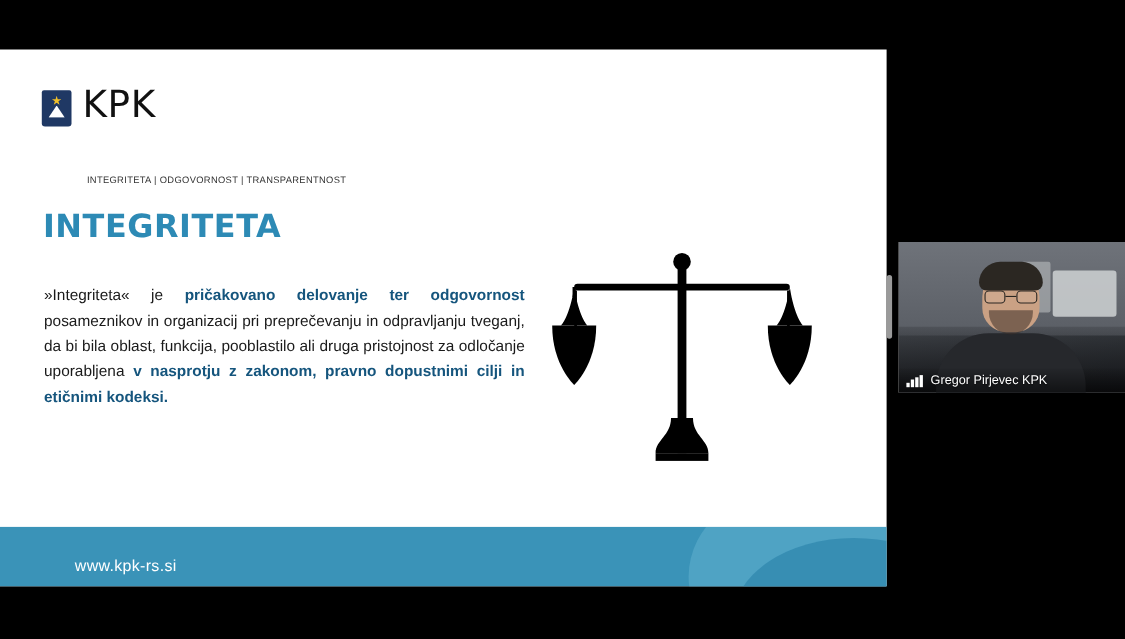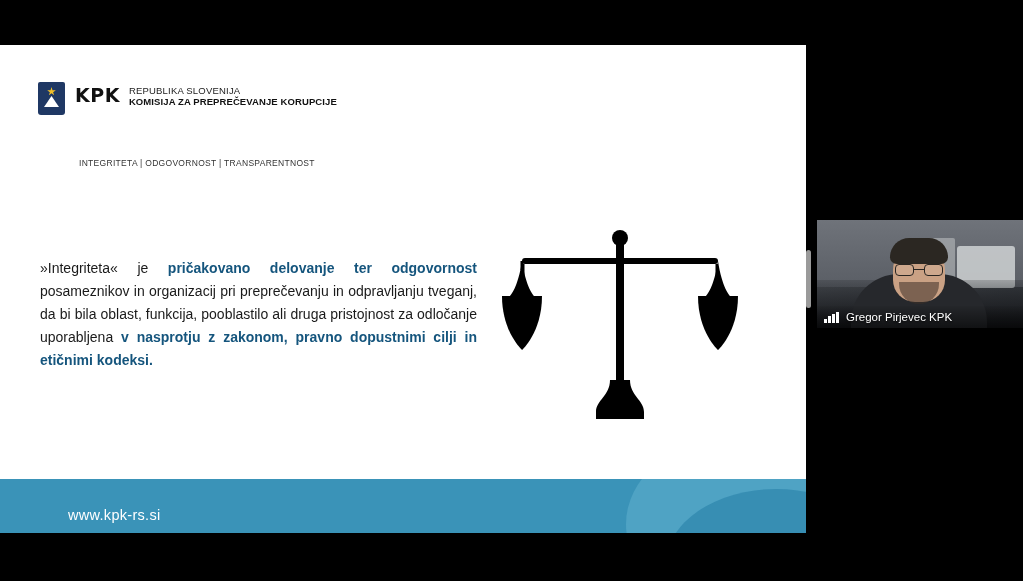--- a/index.html
+++ b/index.html
@@ -76,22 +76,22 @@
     background: #f2c029;
     clip-path: polygon(50% 0%, 61% 35%, 98% 35%, 68% 57%, 79% 91%, 50% 70%, 21% 91%, 32% 57%, 2% 35%, 39% 35%);
   }
   .logo-text {
     margin-left: 10px;
     display: flex;
     align-items: flex-start;
   }
   .kpk {
     font-family: "DejaVu Sans", sans-serif;
-    font-weight: bold;
-    font-size: 19px;
+    font-weight: normal;
+    font-size: 34px;
     line-height: 27px;
     color: #111111;
     letter-spacing: 0.5px;
   }
   .kpk-right {
     margin-left: 9px;
     padding-top: 3px;
   }
   .kpk-right .l1 {
     font-size: 9.5px;
@@ -202,21 +202,21 @@
     background: #9a9a9a;
     border-radius: 3px;
   }
 
   
   .video-tile {
     position: absolute;
     left: 817px;
     top: 220px;
     width: 206px;
-    height: 108px;
+    height: 137px;
     background: #e5e5e5;
     overflow: hidden;
   }
   .vt-bg {
     position: absolute;
     inset: 0;
     background: linear-gradient(160deg, #5d6268 0%, #4a4e54 35%, #2f3338 100%);
   }
   .vt-wall {
     position: absolute;
@@ -361,28 +361,25 @@
 <div class="stage">
 
   <div class="slide-area">
 
     <div class="slide">
 
       <div class="logo-row">
         <div class="coat"></div>
         <div class="logo-text">
           <div class="kpk">KPK</div>
-          <div class="kpk-right">
-            <div class="l1">REPUBLIKA SLOVENIJA</div>
-            <div class="l2">KOMISIJA ZA PREPREČEVANJE KORUPCIJE</div>
-          </div>
         </div>
       </div>
       <div class="tagline">INTEGRITETA | ODGOVORNOST | TRANSPARENTNOST</div>
 
+      <div class="slide-title">INTEGRITETA</div>
 
       <div class="slide-body">
         <span>»Integriteta«  je  </span><b>pričakovano delovanje ter odgovornost</b><span>  posameznikov in organizacij pri preprečevanju in odpravljanju tveganj, da bi bila oblast, funkcija, pooblastilo ali druga pristojnost za odločanje uporabljena </span><b>v nasprotju z zakonom, pravno dopustnimi cilji in etičnimi kodeksi.</b>
       </div>
 
       <div class="scales">
         <svg width="240" height="195" viewBox="0 0 240 195" xmlns="http://www.w3.org/2000/svg">
           <g fill="#000000">
             <circle cx="120" cy="8" r="8"></circle>
             <rect x="116" y="10" width="8" height="172"></rect>

